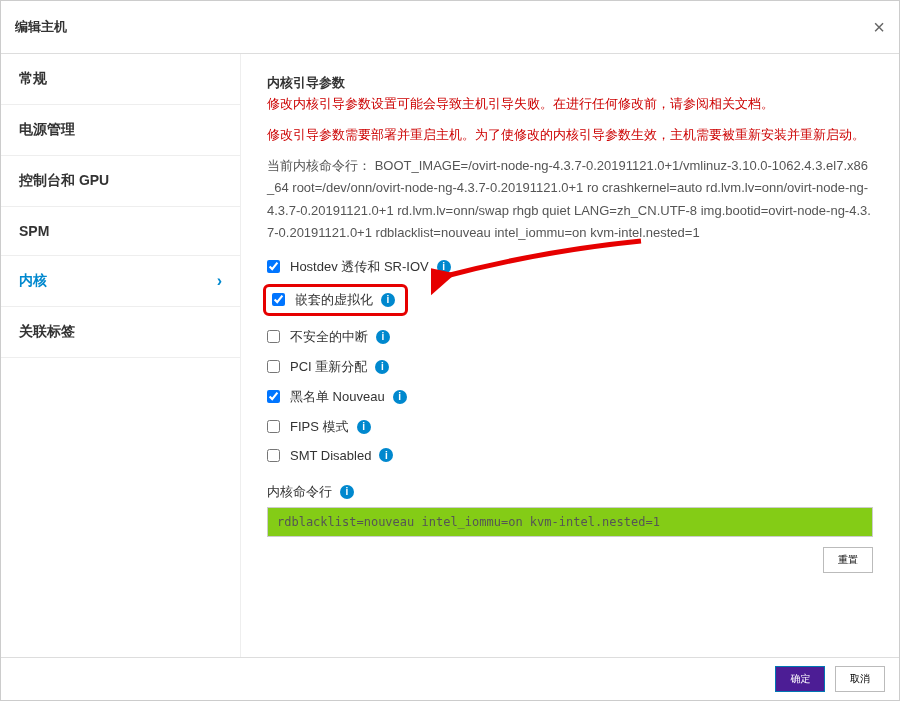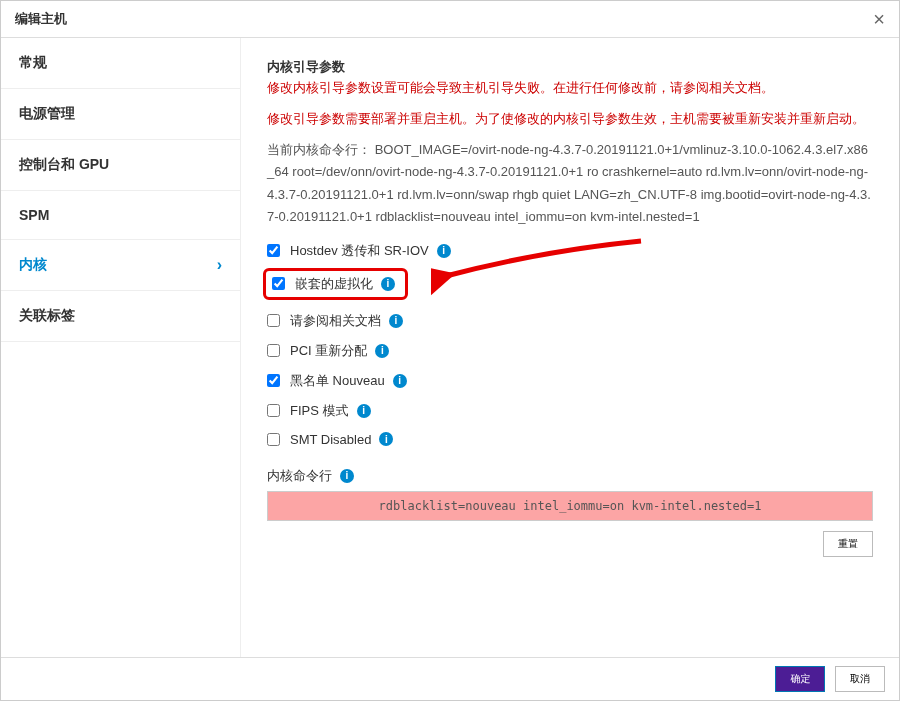--- a/index.html
+++ b/index.html
@@ -1,37 +1,37 @@
 <!DOCTYPE html>
 <html><head>
   <meta charset="utf-8">
   <style>
     * { box-sizing: border-box; margin: 0; padding: 0; }
     body { font-family: "Microsoft YaHei", Arial, sans-serif; font-size: 13px; color: #333; background: #fff; }
     .modal { width: 900px; height: 701px; border: 1px solid #ccc; position: relative; display: flex; flex-direction: column; }
-    .modal-header { display: flex; align-items: center; justify-content: space-between; padding: 8px 14px; border-bottom: 1px solid #ddd; }
+    .modal-header { display: flex; align-items: center; justify-content: space-between; padding: 16px 14px; border-bottom: 1px solid #ddd; }
     .modal-title { font-size: 13px; font-weight: bold; }
     .close-btn { font-size: 20px; color: #666; cursor: pointer; line-height: 1; }
     .modal-body { flex: 1; display: flex; overflow: hidden; }
     .sidebar { width: 240px; border-right: 1px solid #eee; }
     .sidebar-item { padding: 16px 18px; border-bottom: 1px solid #eee; font-size: 14px; font-weight: bold; cursor: pointer; }
     .sidebar-item.active { color: #0088ce; display: flex; justify-content: space-between; align-items: center; gap: 8px; }
     .chev { color: #0088ce; font-size: 16px; }
     .content { flex: 1; padding: 20px 26px; overflow-y: auto; }
     .section-title { font-size: 13px; font-weight: bold; }
     .warn { color: #cc0000; line-height: 1.9; margin-bottom: 6px; }
     .kernel-cmd { color: #555; line-height: 1.7; margin-top: 8px; margin-bottom: 8px; word-break: break-all; }
     .chk-row { display: flex; align-items: center; padding: 6px 0; font-size: 13px; }
     .chk-row input[type="checkbox"] { margin-right: 10px; }
     .chk-row .lbl { margin-right: 8px; }
     .info-icon { display: inline-flex; align-items: center; justify-content: center; width: 14px; height: 14px; border-radius: 50%; background: #0088ce; color: #fff; font-size: 10px; font-weight: bold; font-style: normal; }
     .highlight-box { border: 3px solid #e60000; border-radius: 6px; padding: 4px 6px 4px 2px; display: inline-flex; align-items: center; margin: 2px 0 6px -4px; }
     .cmd-label { margin-top: 14px; margin-bottom: 6px; display: flex; align-items: center; }
     .cmd-label .lbl { margin-right: 8px; }
-    .cmd-input { width: 100%; padding: 7px 9px; border: 1px solid #ccc; background: #fca5a5; font-family: monospace; font-size: 12px; color: #555; text-align: center; }
+    .cmd-input { width: 100%; padding: 7px 9px; border: 1px solid #ccc; background: #84cc16; font-family: monospace; font-size: 12px; color: #555; }
     .reset-row { text-align: right; margin-top: 10px; }
     .btn { display: inline-block; padding: 5px 14px; border: 1px solid #bbb; background: #fff; cursor: pointer; font-size: 10px; }
     .btn-primary { background: #4c1d95; border-color: #0077b3; color: #fff; }
     .modal-footer { border-top: 1px solid #ddd; padding: 8px 14px; text-align: right; }
     .modal-footer .btn { margin-left: 6px; }
     .arrow-svg { position: absolute; left: 430px; top: 230px; pointer-events: none; }
   </style>
 </head>
 <body>
 
@@ -72,21 +72,21 @@
       <div class="highlight-box">
         <div class="chk-row" style="padding:0 4px;">
           <input type="checkbox" checked="" style="">
           <span class="lbl">嵌套的虚拟化</span>
           <i class="info-icon">i</i>
         </div>
       </div>
 
       <div class="chk-row">
         <input type="checkbox" style="">
-        <span class="lbl">请参阅相关文档</span>
+        <span class="lbl">不安全的中断</span>
         <i class="info-icon">i</i>
       </div>
       <div class="chk-row">
         <input type="checkbox" style="">
         <span class="lbl">PCI 重新分配</span>
         <i class="info-icon">i</i>
       </div>
       <div class="chk-row">
         <input type="checkbox" checked="" style="">
         <span class="lbl">黑名单 Nouveau</span>

